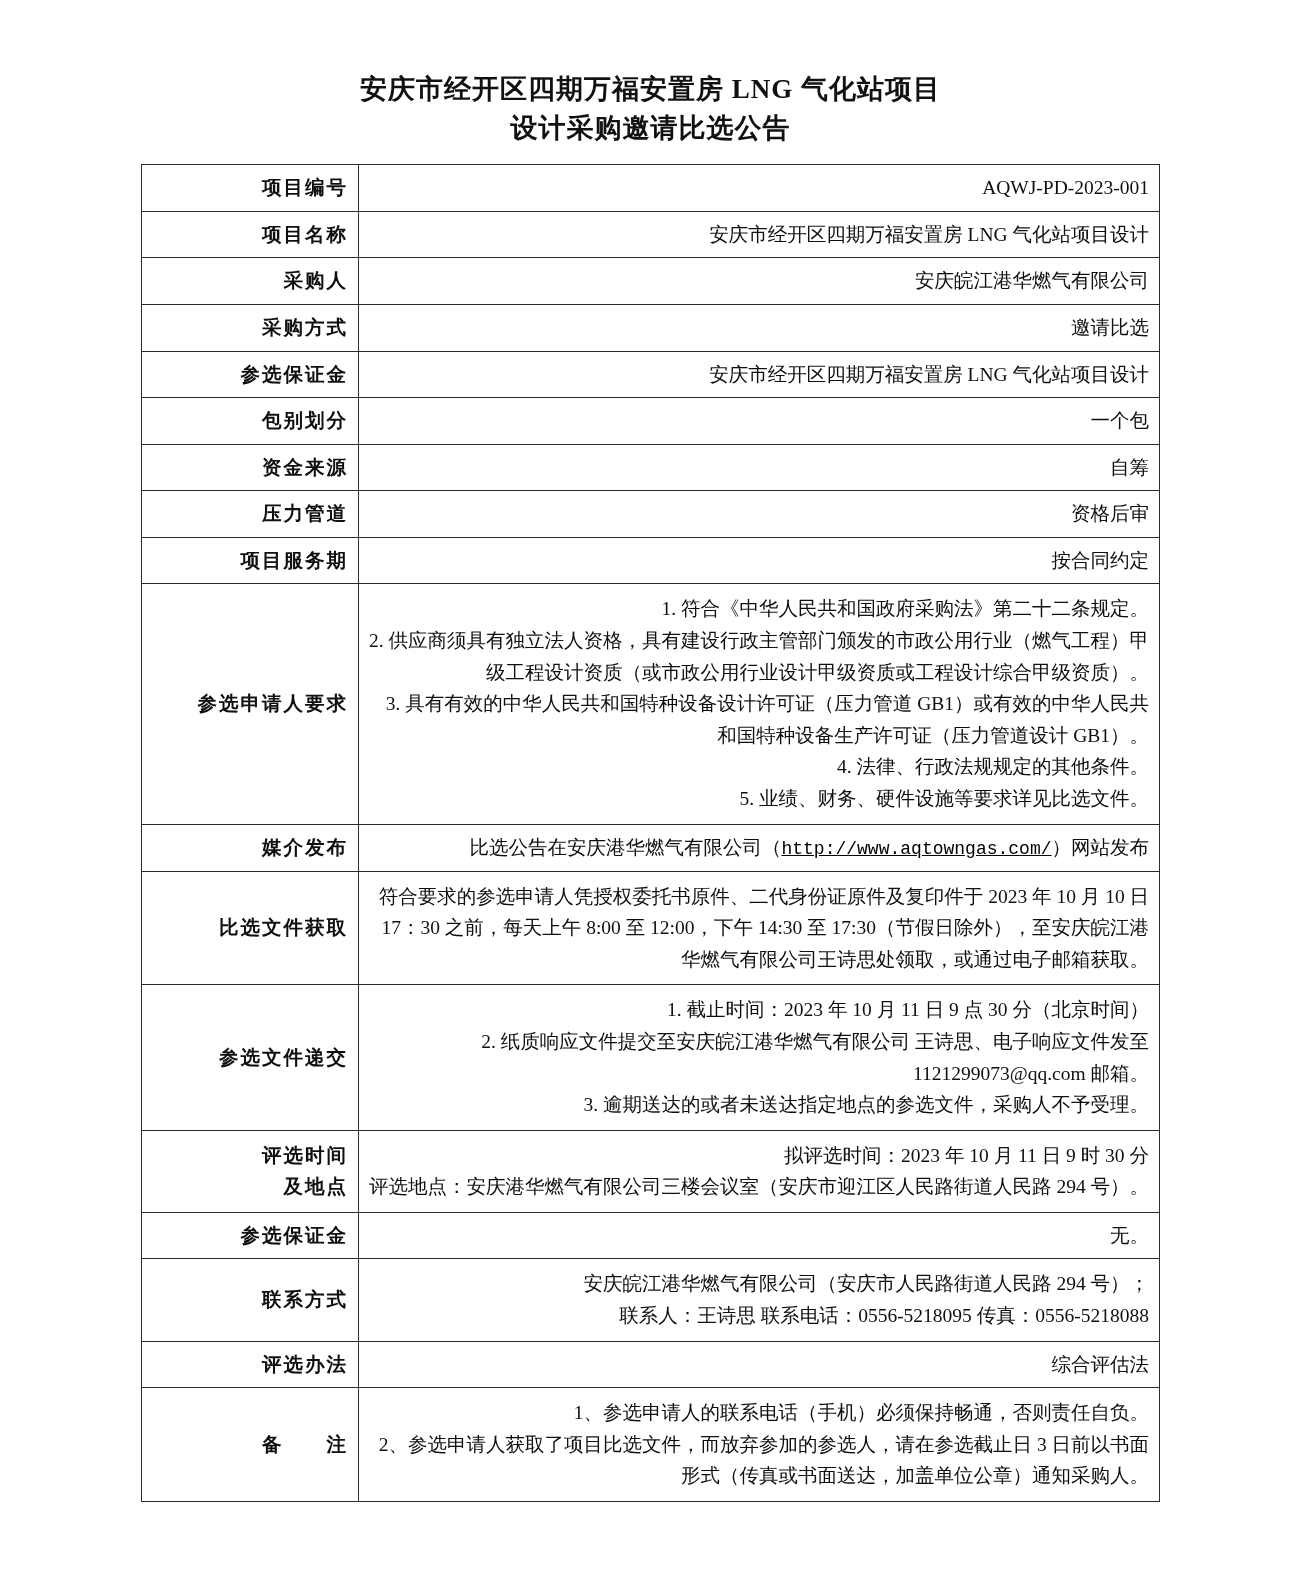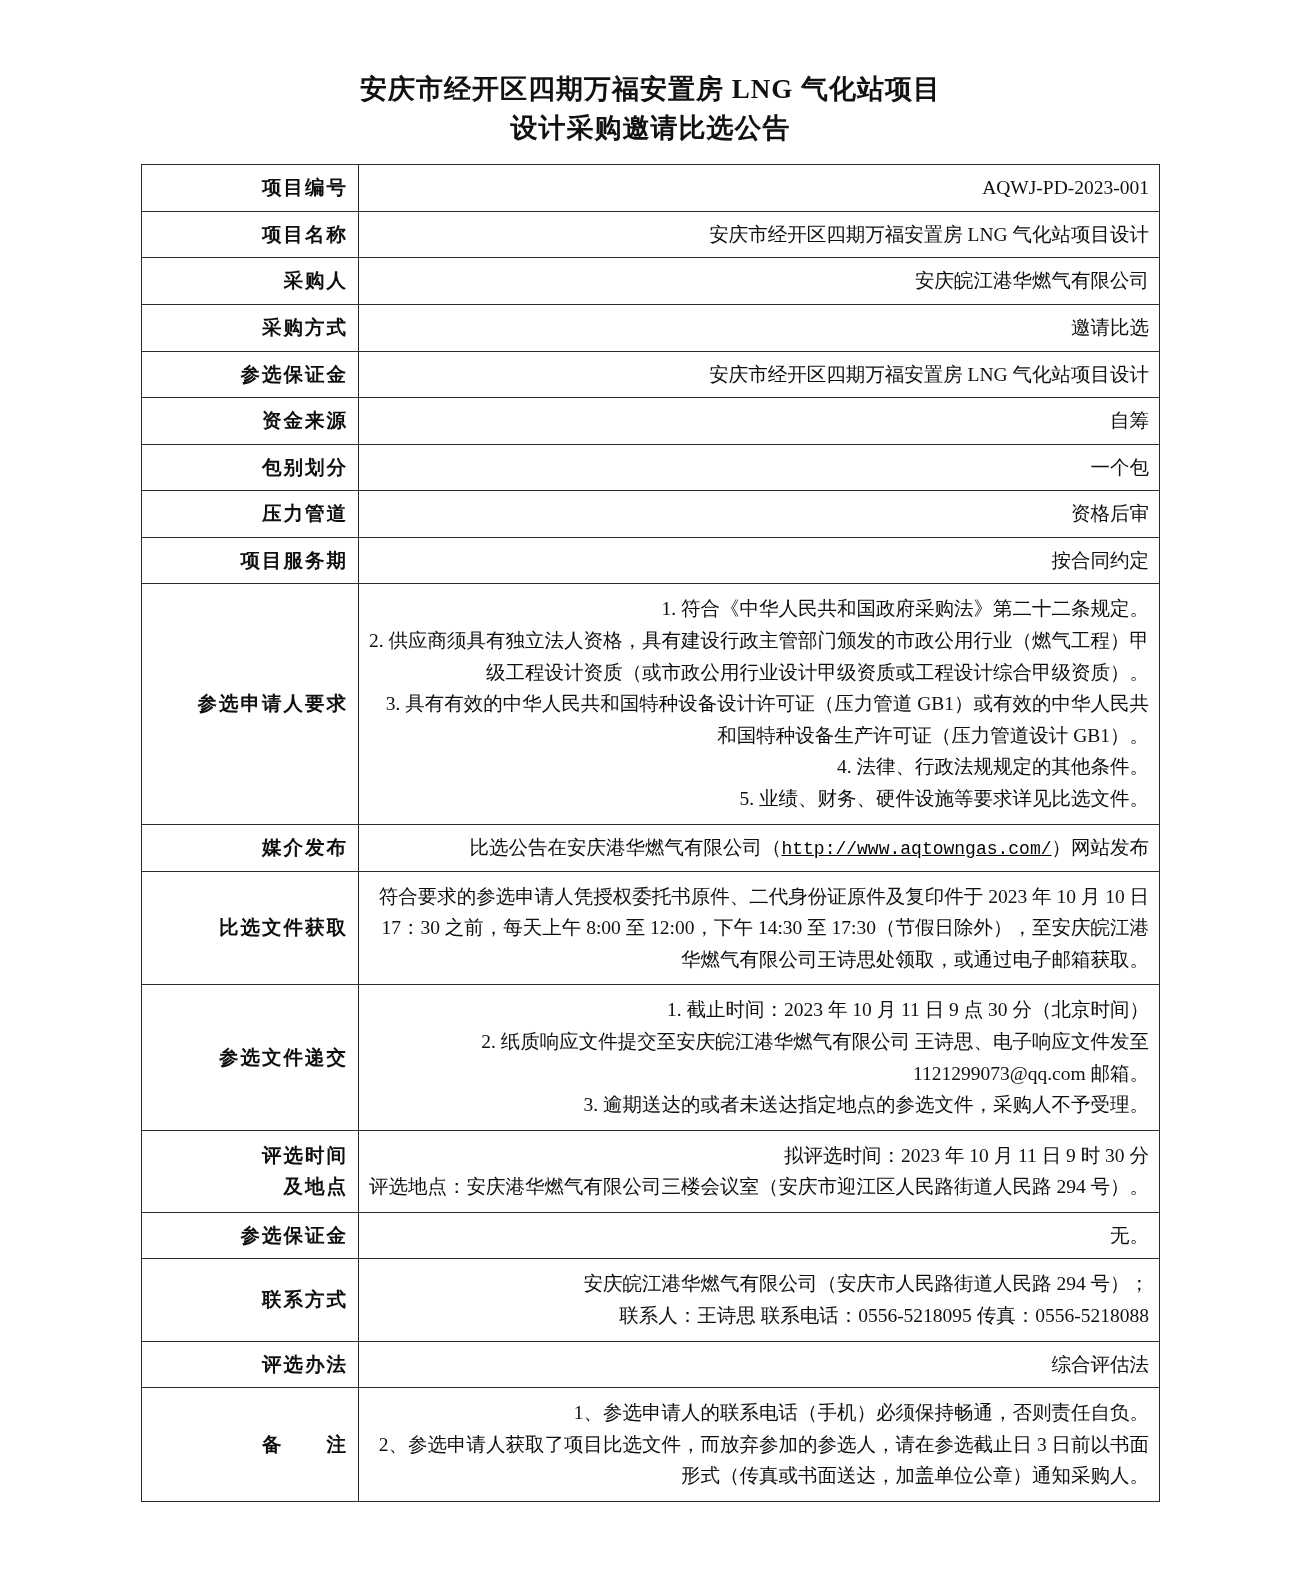--- a/index.html
+++ b/index.html
@@ -104,26 +104,26 @@
       </tr>
       <tr>
         <td class="label">采购方式</td>
         <td class="value">邀请比选</td>
       </tr>
       <tr>
         <td class="label">参选保证金</td>
         <td class="value">安庆市经开区四期万福安置房 LNG 气化站项目设计</td>
       </tr>
       <tr>
+        <td class="label">包别划分</td>
+        <td class="value">一个包</td>
+      </tr>
+      <tr>
         <td class="label">资金来源</td>
         <td class="value">自筹</td>
-      </tr>
-      <tr>
-        <td class="label">包别划分</td>
-        <td class="value">一个包</td>
       </tr>
       <tr>
         <td class="label">压力管道</td>
         <td class="value">资格后审</td>
       </tr>
       <tr>
         <td class="label">项目服务期</td>
         <td class="value">按合同约定</td>
       </tr>
 

